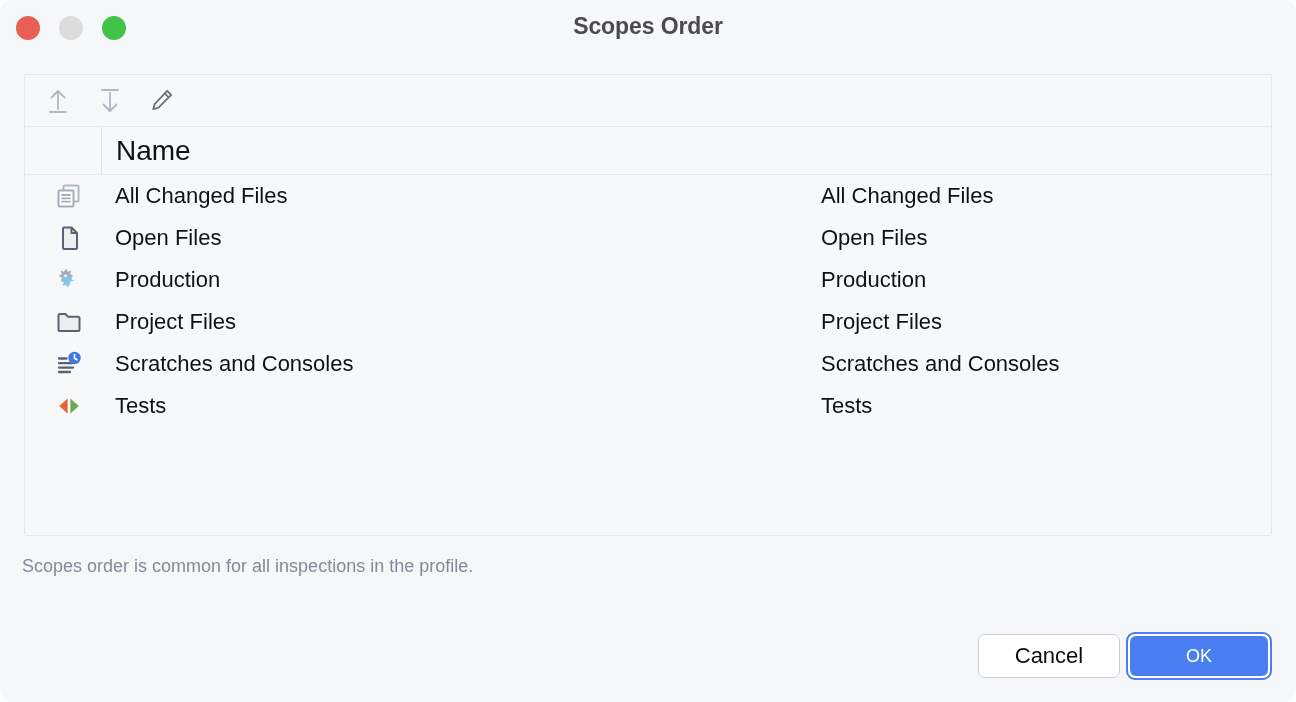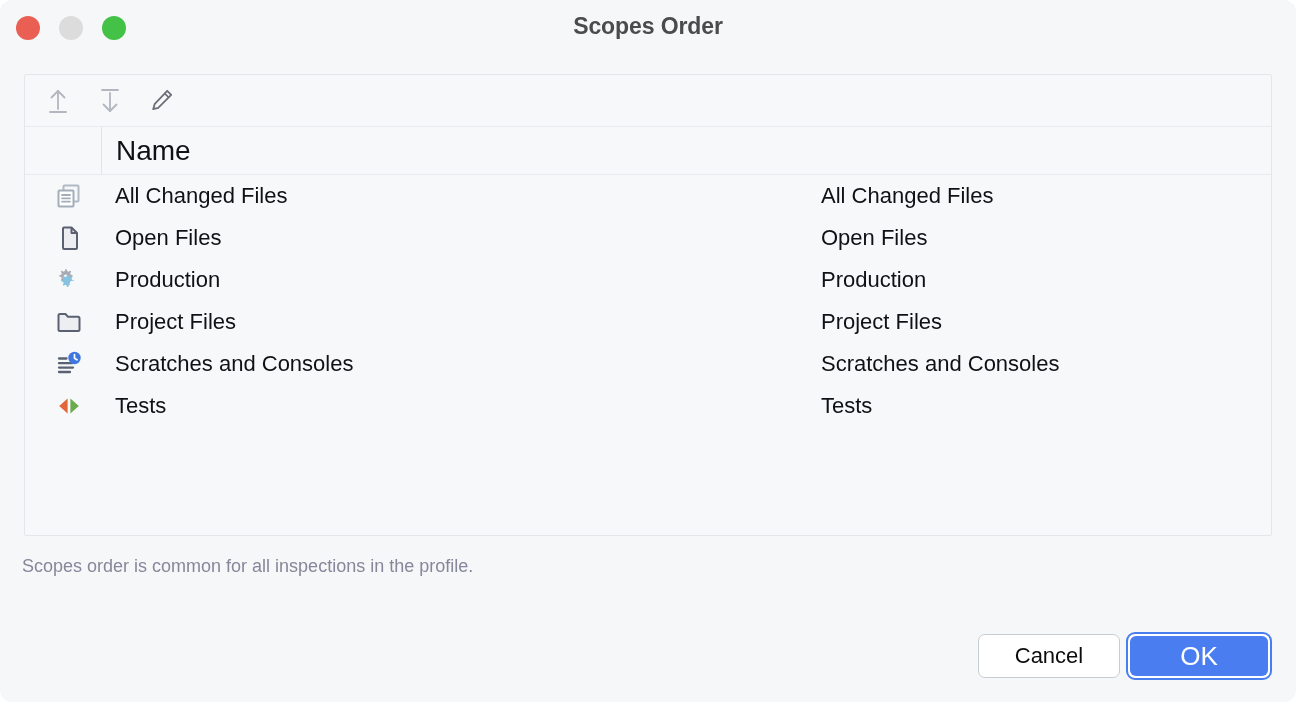--- a/index.html
+++ b/index.html
@@ -174,21 +174,21 @@
     border: 2px solid #4a7ef0;
     border-radius: 9px;
     padding: 2px;
     background: #ffffff;
   }
   #ok-button {
     width: 100%; height: 100%;
     background: #4a7ef0;
     border: none;
     border-radius: 6px;
-    font-size: 26px;
+    font-size: 18px;
     font-family: "Liberation Sans", sans-serif;
     color: #ffffff;
     cursor: pointer;
   }
 </style>
 </head>
 <body>
 
 <div id="window">
 

